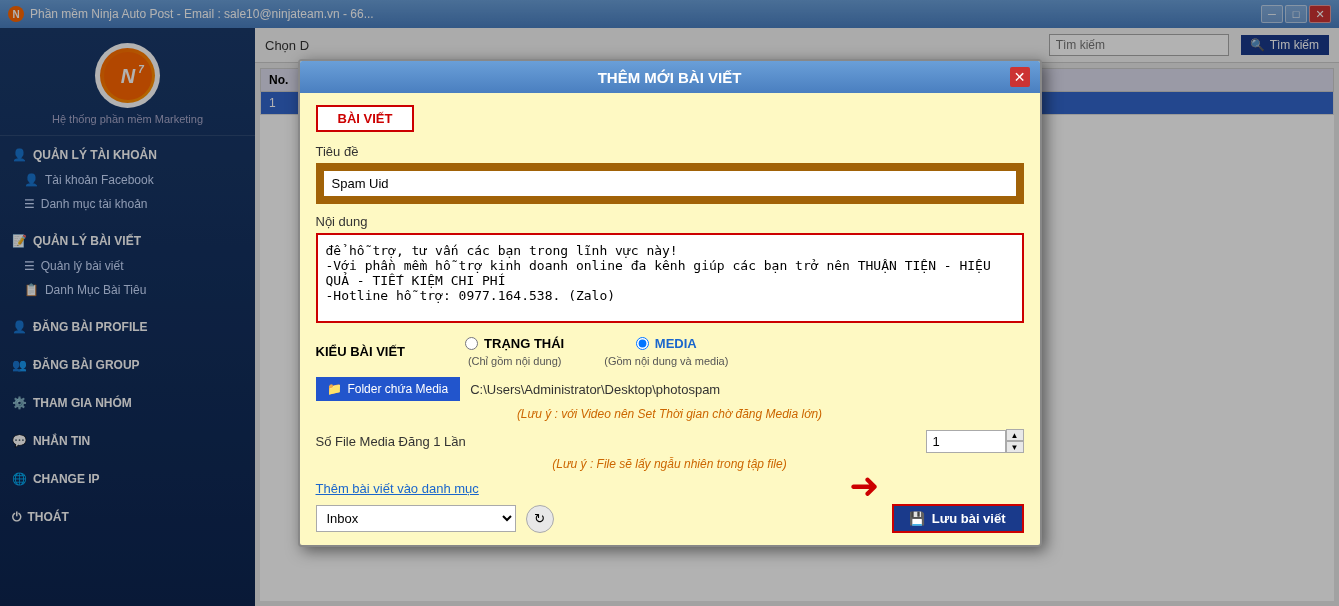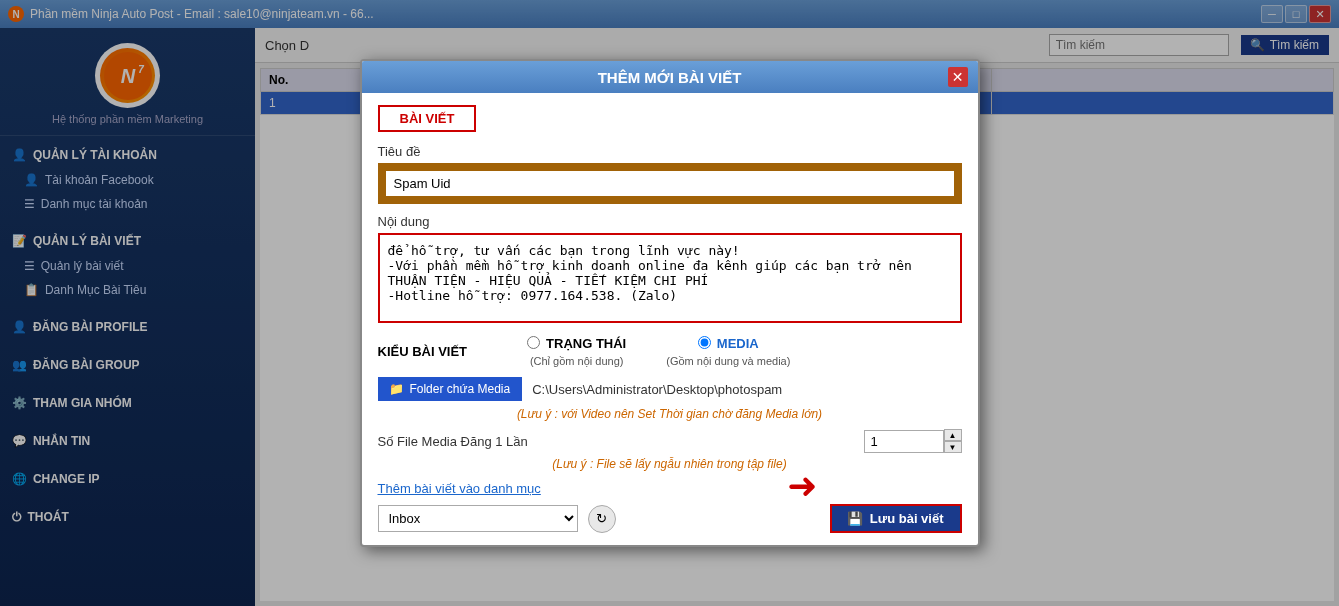--- a/index.html
+++ b/index.html
@@ -154,24 +154,24 @@
       top: 0; left: 0; right: 0; bottom: 0;
       background: rgba(0,0,0,0.3);
       display: flex;
       align-items: center;
       justify-content: center;
       z-index: 100;
     }
 
     
     .modal {
-      background: #ffffff;
+      background: #fef9c3;
       border: 2px solid #888;
       border-radius: 4px;
-      width: 620px;
+      width: 744px;
       box-shadow: 4px 4px 15px rgba(0,0,0,0.5);
       position: relative;
     }
     .modal-title-bar {
       background: linear-gradient(to bottom, #6a9fd8, #4a7fc0);
       color: white;
       padding: 6px 10px;
       display: flex;
       align-items: center;
       justify-content: space-between;
@@ -216,21 +216,21 @@
       outline: none;
     }
 
     .radio-row {
       display: flex;
       align-items: flex-start;
       gap: 40px;
       margin-bottom: 10px;
     }
     .radio-option { display: flex; flex-direction: column; align-items: center; gap: 2px; }
-    .radio-label-row { display: flex; align-items: flex-start; gap: 6px; font-size: 13px; font-weight: bold; }
+    .radio-label-row { display: flex; align-items: center; gap: 6px; font-size: 13px; font-weight: bold; }
     .radio-sub { font-size: 11px; color: #555; margin-top: 2px; }
     .kieubaiviet-label { font-size: 13px; font-weight: bold; margin-right: 20px; align-self: center; }
 
     .folder-row {
       display: flex;
       align-items: center;
       gap: 10px;
       margin-bottom: 6px;
     }
     .folder-btn {

